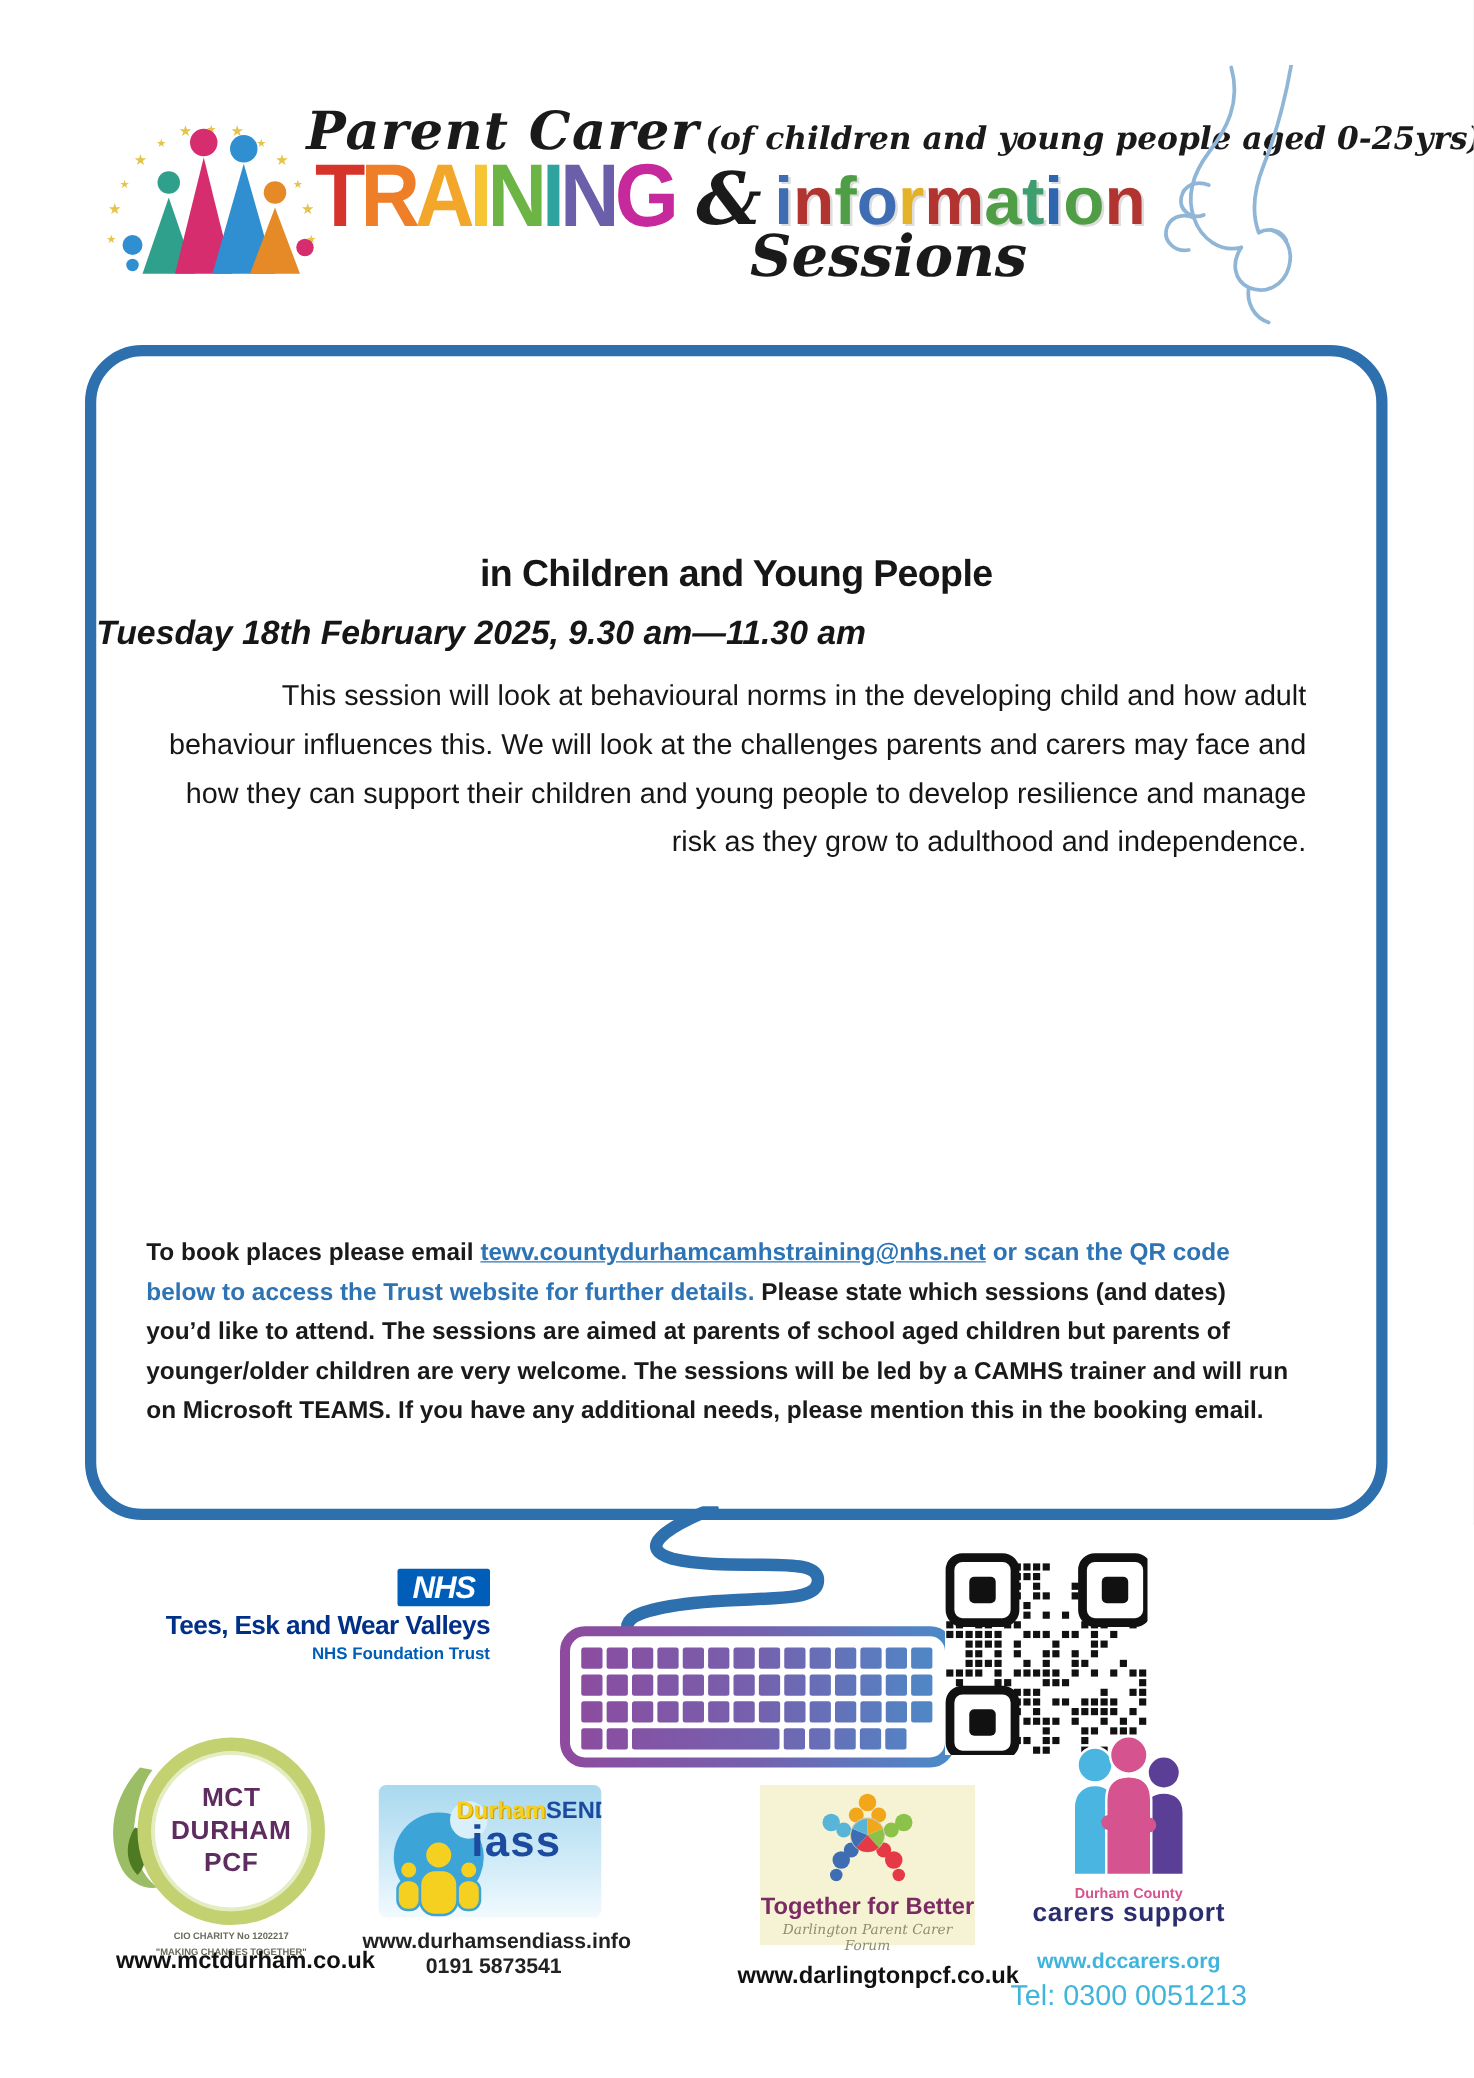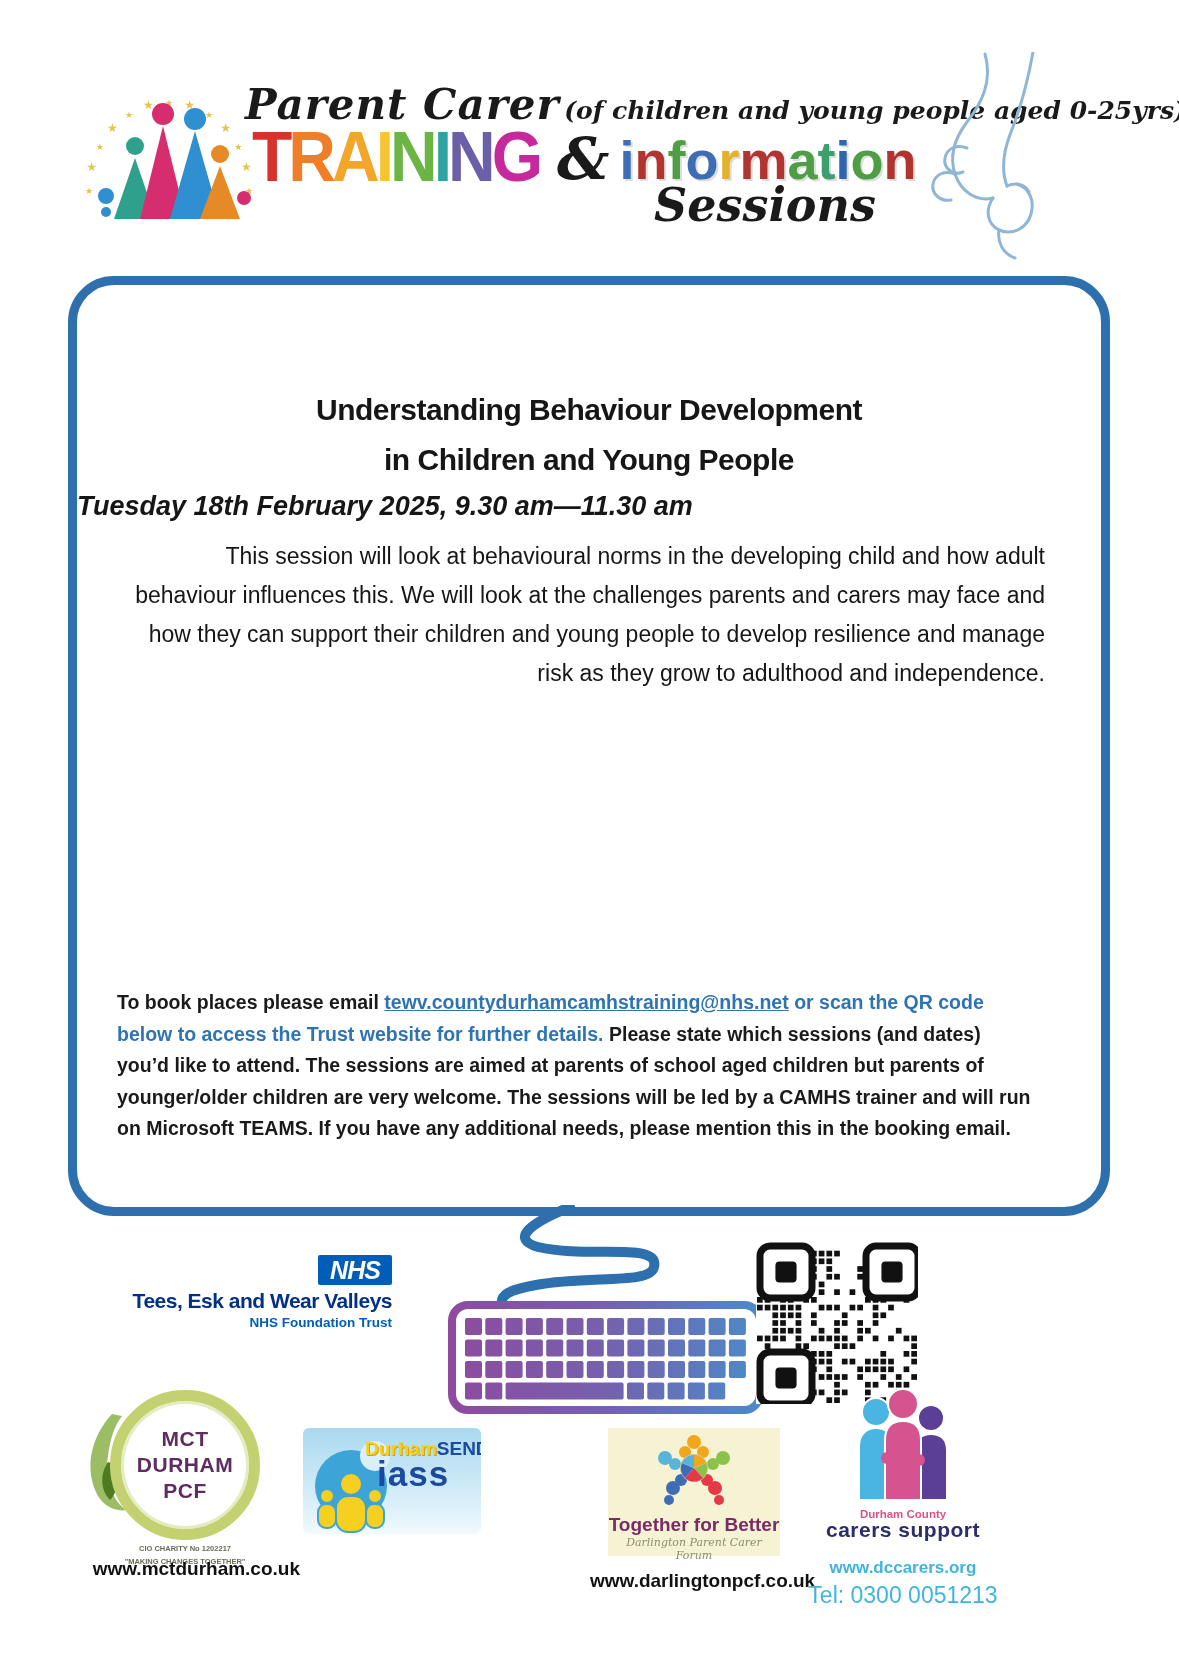--- a/index.html
+++ b/index.html
@@ -8,21 +8,21 @@
 
   
   .script{font-family:"DejaVu Serif",serif;font-style:italic;font-weight:bold;color:#1a1a1a;}
   .hdr-script-line{position:absolute;left:245px;top:80px;width:680px;white-space:nowrap;}
   .hdr-script-main{font-size:42px;letter-spacing:1px;}
   .hdr-script-suffix{font-size:25px;letter-spacing:0px;}
   .hdr-training-row{position:absolute;left:252px;top:118px;display:flex;align-items:baseline;white-space:nowrap;}
   .training-letters span{font-size:66px;font-weight:800;letter-spacing:-4px;display:inline-block;transform:scaleY(1.08);}
   .amp{font-size:58px;margin:0 10px 0 18px;}
   .info-letters span{font-size:54px;font-weight:800;letter-spacing:0px;text-shadow:2px 2px 0 rgba(120,120,120,.25);}
-  .hdr-sessions{position:absolute;left:600px;top:178px;width:330px;text-align:center;font-size:46px;}
+  .hdr-sessions{position:absolute;left:600px;top:178px;width:330px;text-align:left;font-size:46px;}
   .hdr-logo{position:absolute;left:82px;top:86px;}
   .hdr-hand{position:absolute;left:915px;top:52px;}
 
   
   .session-box{position:absolute;left:68px;top:276px;width:1042px;height:940px;
     border:9px solid #2e6fad;border-radius:46px;box-sizing:border-box;background:#fff;}
   .sb-title{position:absolute;left:0;width:100%;text-align:center;font-weight:bold;font-size:30px;color:#161616;letter-spacing:-0.5px;}
   .sb-title1{top:108px;}
   .sb-title2{top:158px;}
   .sb-date{position:absolute;top:206px;left:0;width:100%;text-align:left;font-weight:bold;font-style:italic;font-size:27px;color:#161616;}
@@ -124,21 +124,20 @@
       <path d="M118,0 C112,34 104,60 96,80 C88,100 86,118 92,134"></path>
       <path d="M40,122 C30,118 20,122 18,132 C16,142 26,150 36,148"></path>
       <path d="M52,96 C42,92 32,96 30,106 C28,116 38,124 48,120"></path>
       <path d="M78,146 C70,158 72,172 84,178 C98,184 112,176 116,162 C120,148 114,136 102,132"></path>
       <path d="M92,134 C100,130 110,132 114,140"></path>
       <path d="M84,178 C82,190 88,202 100,206"></path>
     </g>
   </svg>
 
   <div class="session-box">
-    <div class="sb-title sb-title1">Understanding Behaviour Development</div>
     <div class="sb-title sb-title2">in Children and Young People</div>
     <div class="sb-date">Tuesday 18th February 2025, 9.30 am—11.30 am</div>
     <div class="sb-desc">This session will look at behavioural norms in the developing child and how adult behaviour influences this. We will look at the challenges parents and carers may face and how they can support their children and young people to develop resilience and manage risk as they grow to adulthood and independence.</div>
     <div class="sb-booking">
       <span>To book places please email </span><span class="lnk">tewv.countydurhamcamhstraining@nhs.net</span><span class="blue">  or scan the QR code below to access the Trust website for further details.</span><span> Please state which sessions (and dates) you’d like to attend. The sessions are aimed at parents of school aged children but parents of younger/older children are very welcome. The sessions will be led by a CAMHS trainer and will run on Microsoft TEAMS.  If you have any additional needs, please mention this in the booking email.</span>
     </div>
   </div>
 
   <svg class="cable" width="220" height="104" viewBox="0 0 220 104">
     <path d="M100,2 C60,18 40,34 68,42 C120,54 190,36 184,62 C180,80 120,70 66,80 C38,85 30,90 32,100" fill="none" stroke="#2e6fad" stroke-width="10" stroke-linecap="round"></path>
@@ -386,20 +385,24 @@
       <circle cx="70" cy="62" r="7" fill="#f5d020" stroke="#3da4d8" stroke-width="2"></circle>
       <rect x="61" y="70" width="18" height="24" rx="8" fill="#f5d020" stroke="#3da4d8" stroke-width="2"></rect>
       <circle cx="46" cy="50" r="11" fill="#f5d020" stroke="#3da4d8" stroke-width="2"></circle>
       <rect x="31" y="62" width="30" height="36" rx="12" fill="#f5d020" stroke="#3da4d8" stroke-width="2"></rect>
     </svg>
     <div class="iass-brand">
       <span class="iass-b1">Durham</span><span class="iass-b2">SEND</span>
     </div>
     <div class="iass-b3">iass</div>
   </div>
+  <div class="iass-urls">
+    <div class="iass-url">www.durhamsendiass.info</div>
+    <div class="iass-phone">0191 5873541</div>
+  </div>
 
   <div class="dpcf">
     <svg width="86" height="78" viewBox="0 0 86 78" style="margin-top:2px;">
       <circle cx="43" cy="12" r="7" fill="#f2a71b"></circle>
         <circle cx="34" cy="22" r="6" fill="#f2a71b"></circle>
         <circle cx="52" cy="22" r="6" fill="#f2a71b"></circle>
       <circle cx="14" cy="28" r="7" fill="#58b5d8"></circle>
         <circle cx="24" cy="34" r="6" fill="#58b5d8"></circle>
       <circle cx="72" cy="28" r="7" fill="#8bc34a"></circle>
         <circle cx="62" cy="34" r="6" fill="#8bc34a"></circle>

